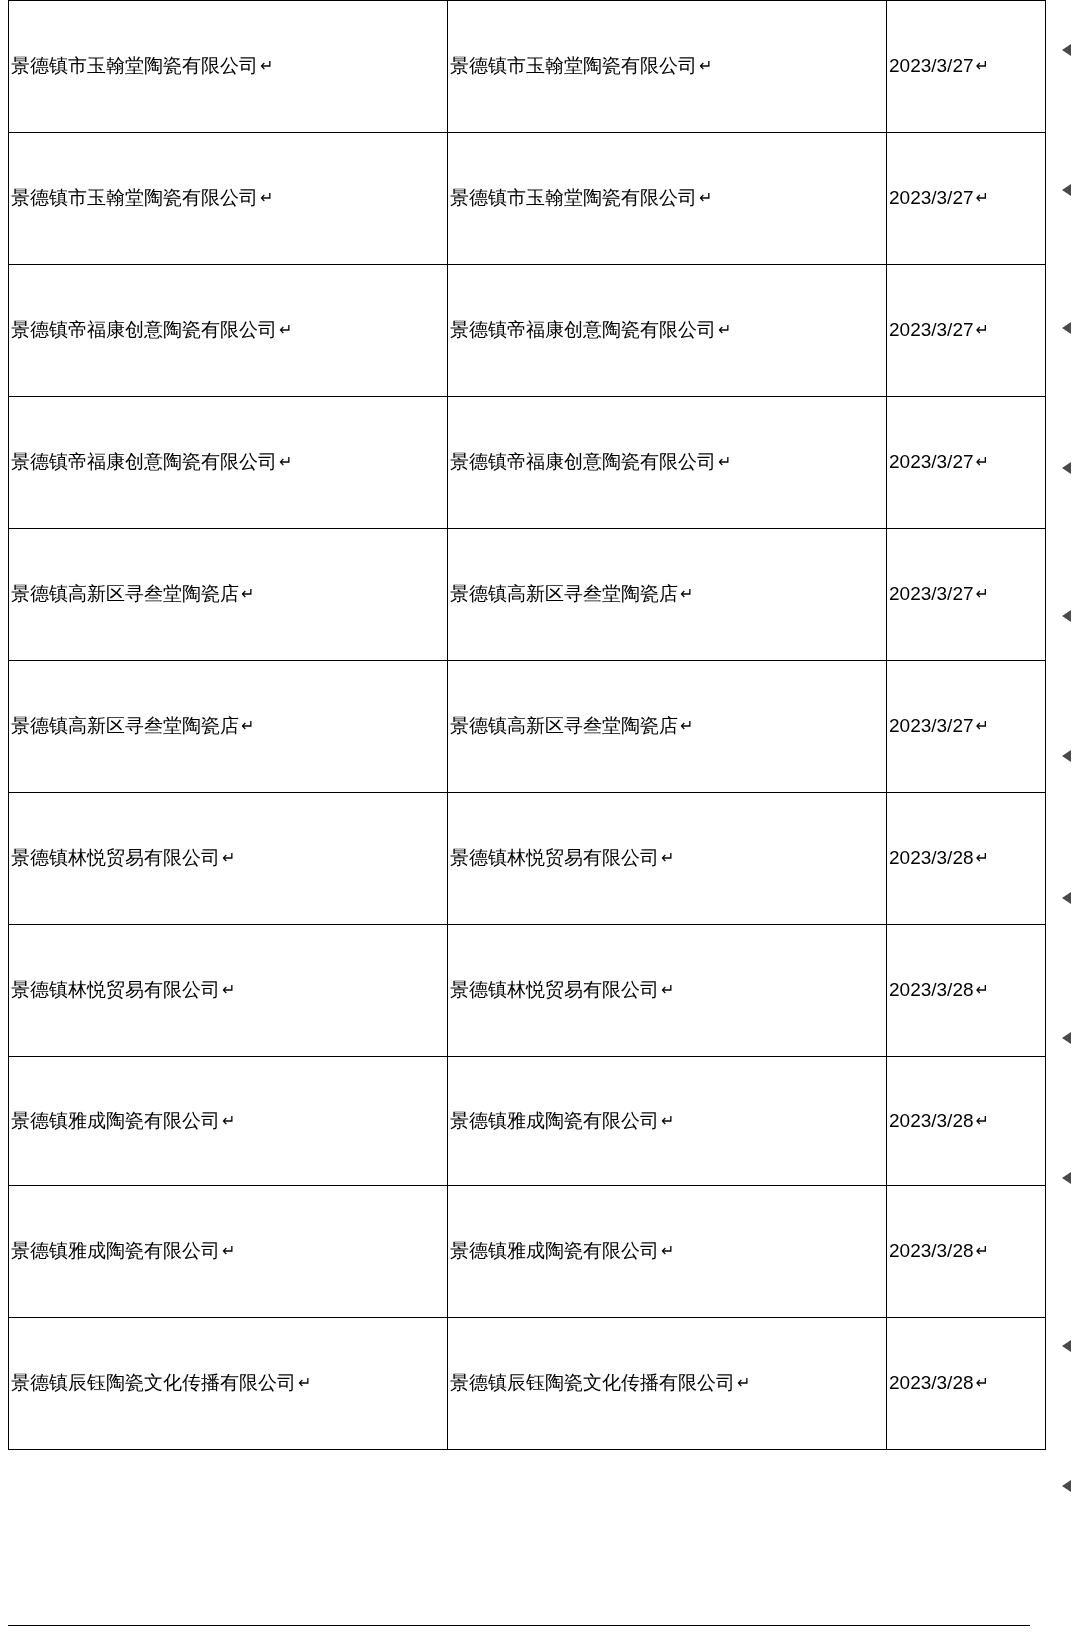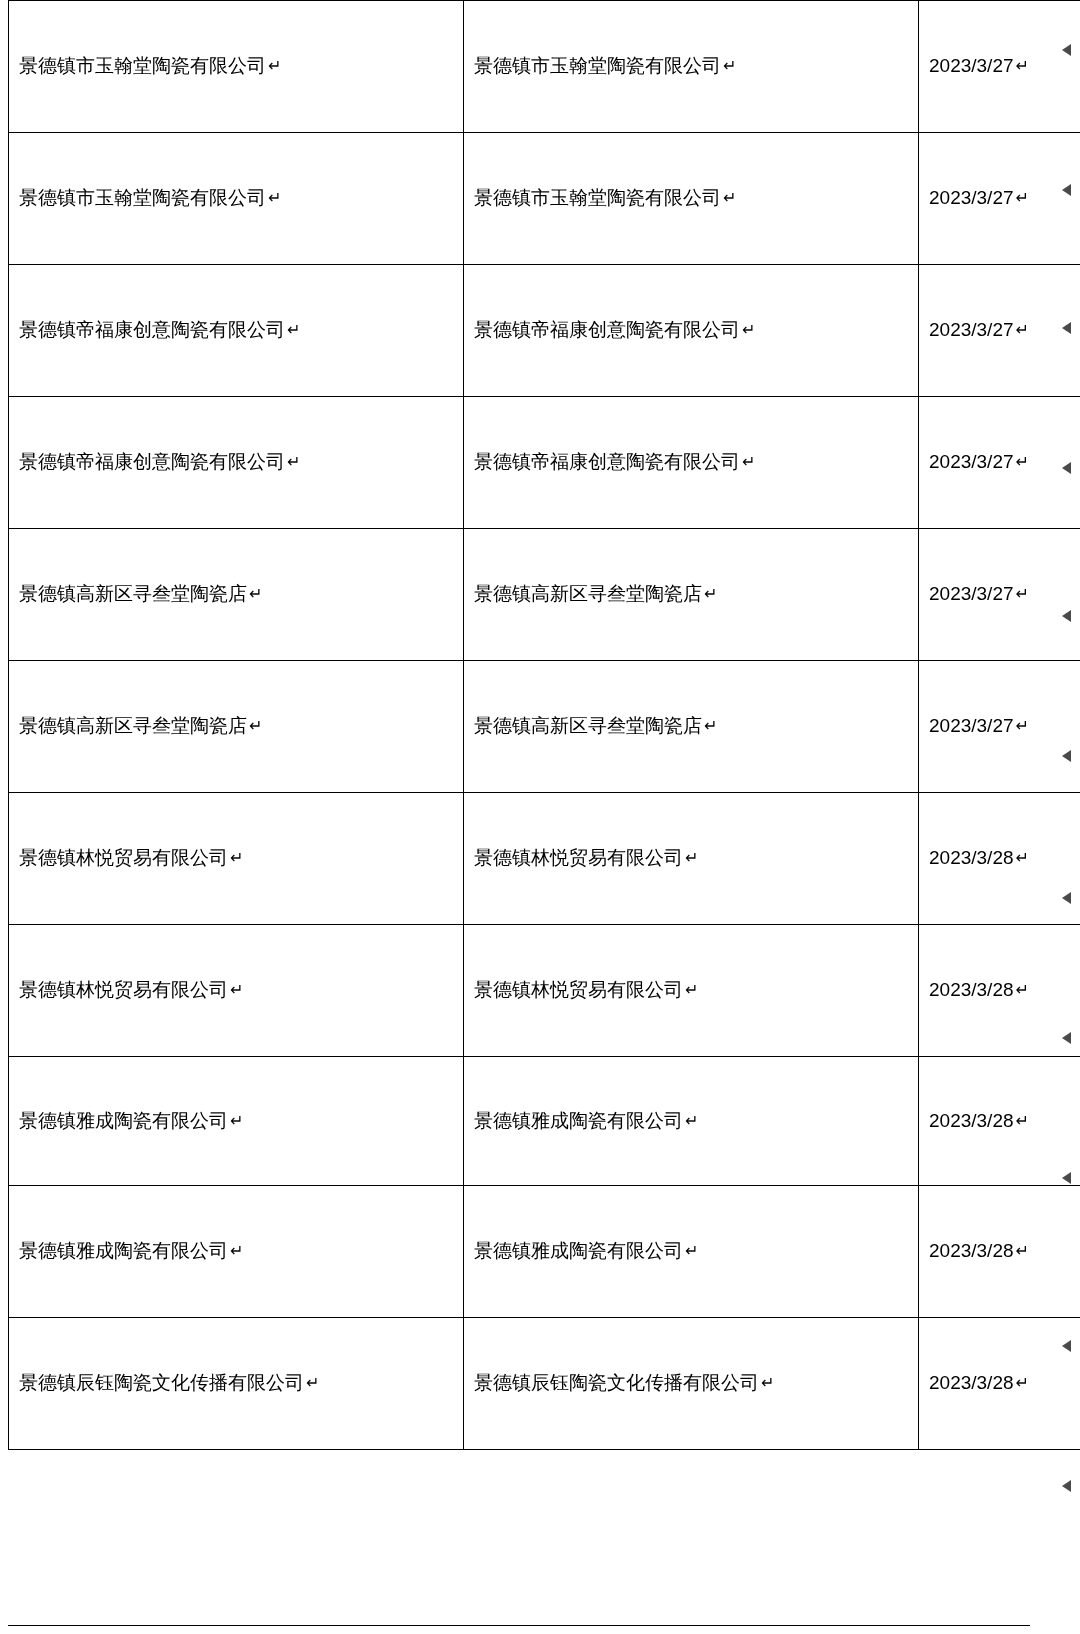--- a/index.html
+++ b/index.html
@@ -23,21 +23,21 @@
   }
   table.doc-table {
     border-collapse: collapse;
     table-layout: fixed;
     width: 1022px;
     margin-left: 8px;
     margin-top: 0px;
   }
   table.doc-table td {
     border: 1px solid #000000;
-    padding: 0 10px;
+    padding: 0 2px;
     vertical-align: middle;
     font-size: 19px;
     line-height: 1.3;
     font-family: "Liberation Sans", sans-serif;
     color: #000000;
     white-space: nowrap;
     overflow: hidden;
   }
   td.col-a { width: 434px; }
   td.col-b { width: 434px; }

